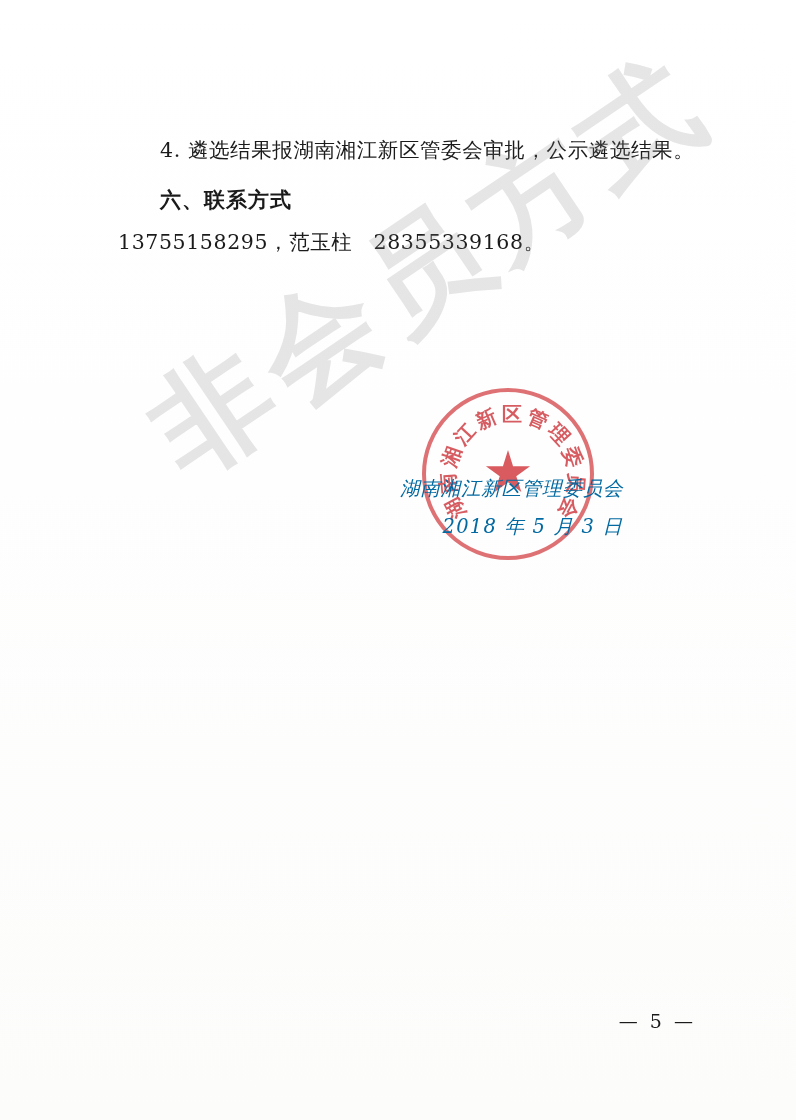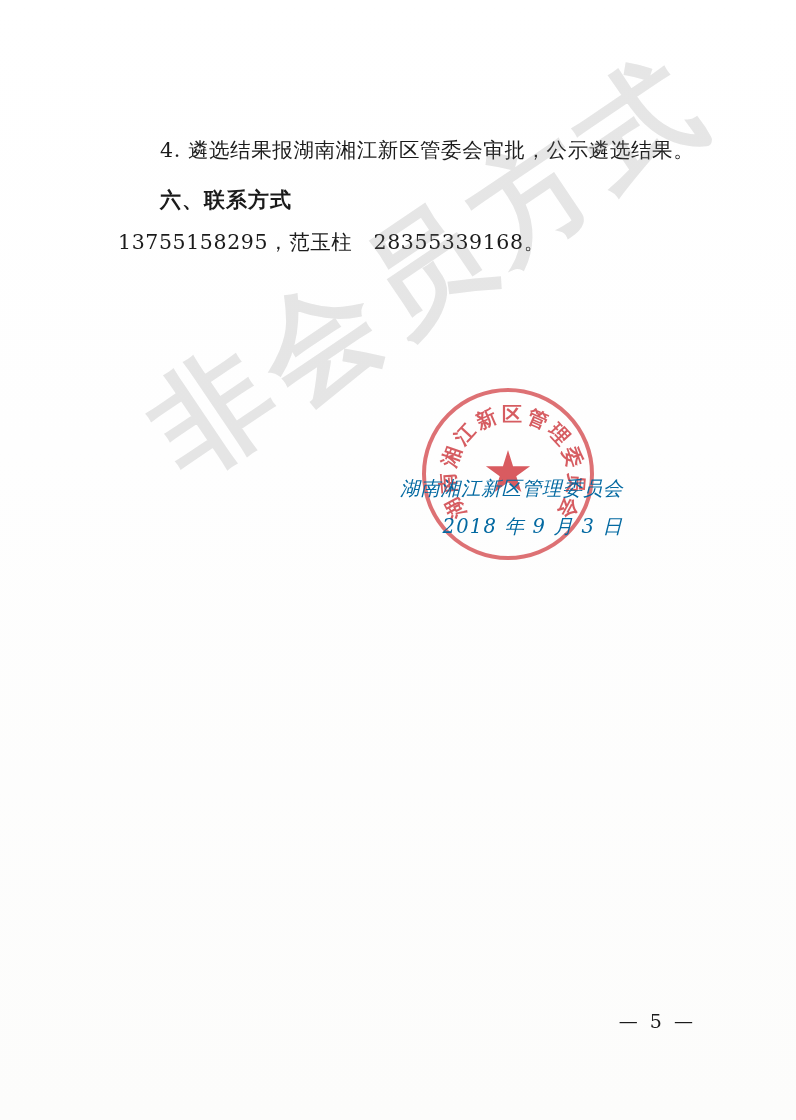--- a/index.html
+++ b/index.html
@@ -192,19 +192,19 @@
         <span style="transform: translate(25.6223px, -58.6472px) rotate(23.6deg) translate(-50%, -50%);">管</span>
         <span style="transform: translate(46.9587px, -43.4842px) rotate(47.2deg) translate(-50%, -50%);">理</span>
         <span style="transform: translate(60.4401px, -21.0475px) rotate(70.8deg) translate(-50%, -50%);">委</span>
         <span style="transform: translate(63.8114px, 4.91002px) rotate(94.4deg) translate(-50%, -50%);">员</span>
         <span style="transform: translate(56.5086px, 30.0462px) rotate(118deg) translate(-50%, -50%);">会</span>
       </div>
   </div>
 
   <div class="signature">
     <div>湖南湘江新区管理委员会</div>
-    <div class="sig-date">2018 年 9 月 3 日</div>
+    <div class="sig-date">2018 年 5 月 3 日</div>
   </div>
 
   <div class="watermark">非会员方式</div>
 
   <div class="page-number">— 5 —</div>
 </div>
 
 </body></html>

